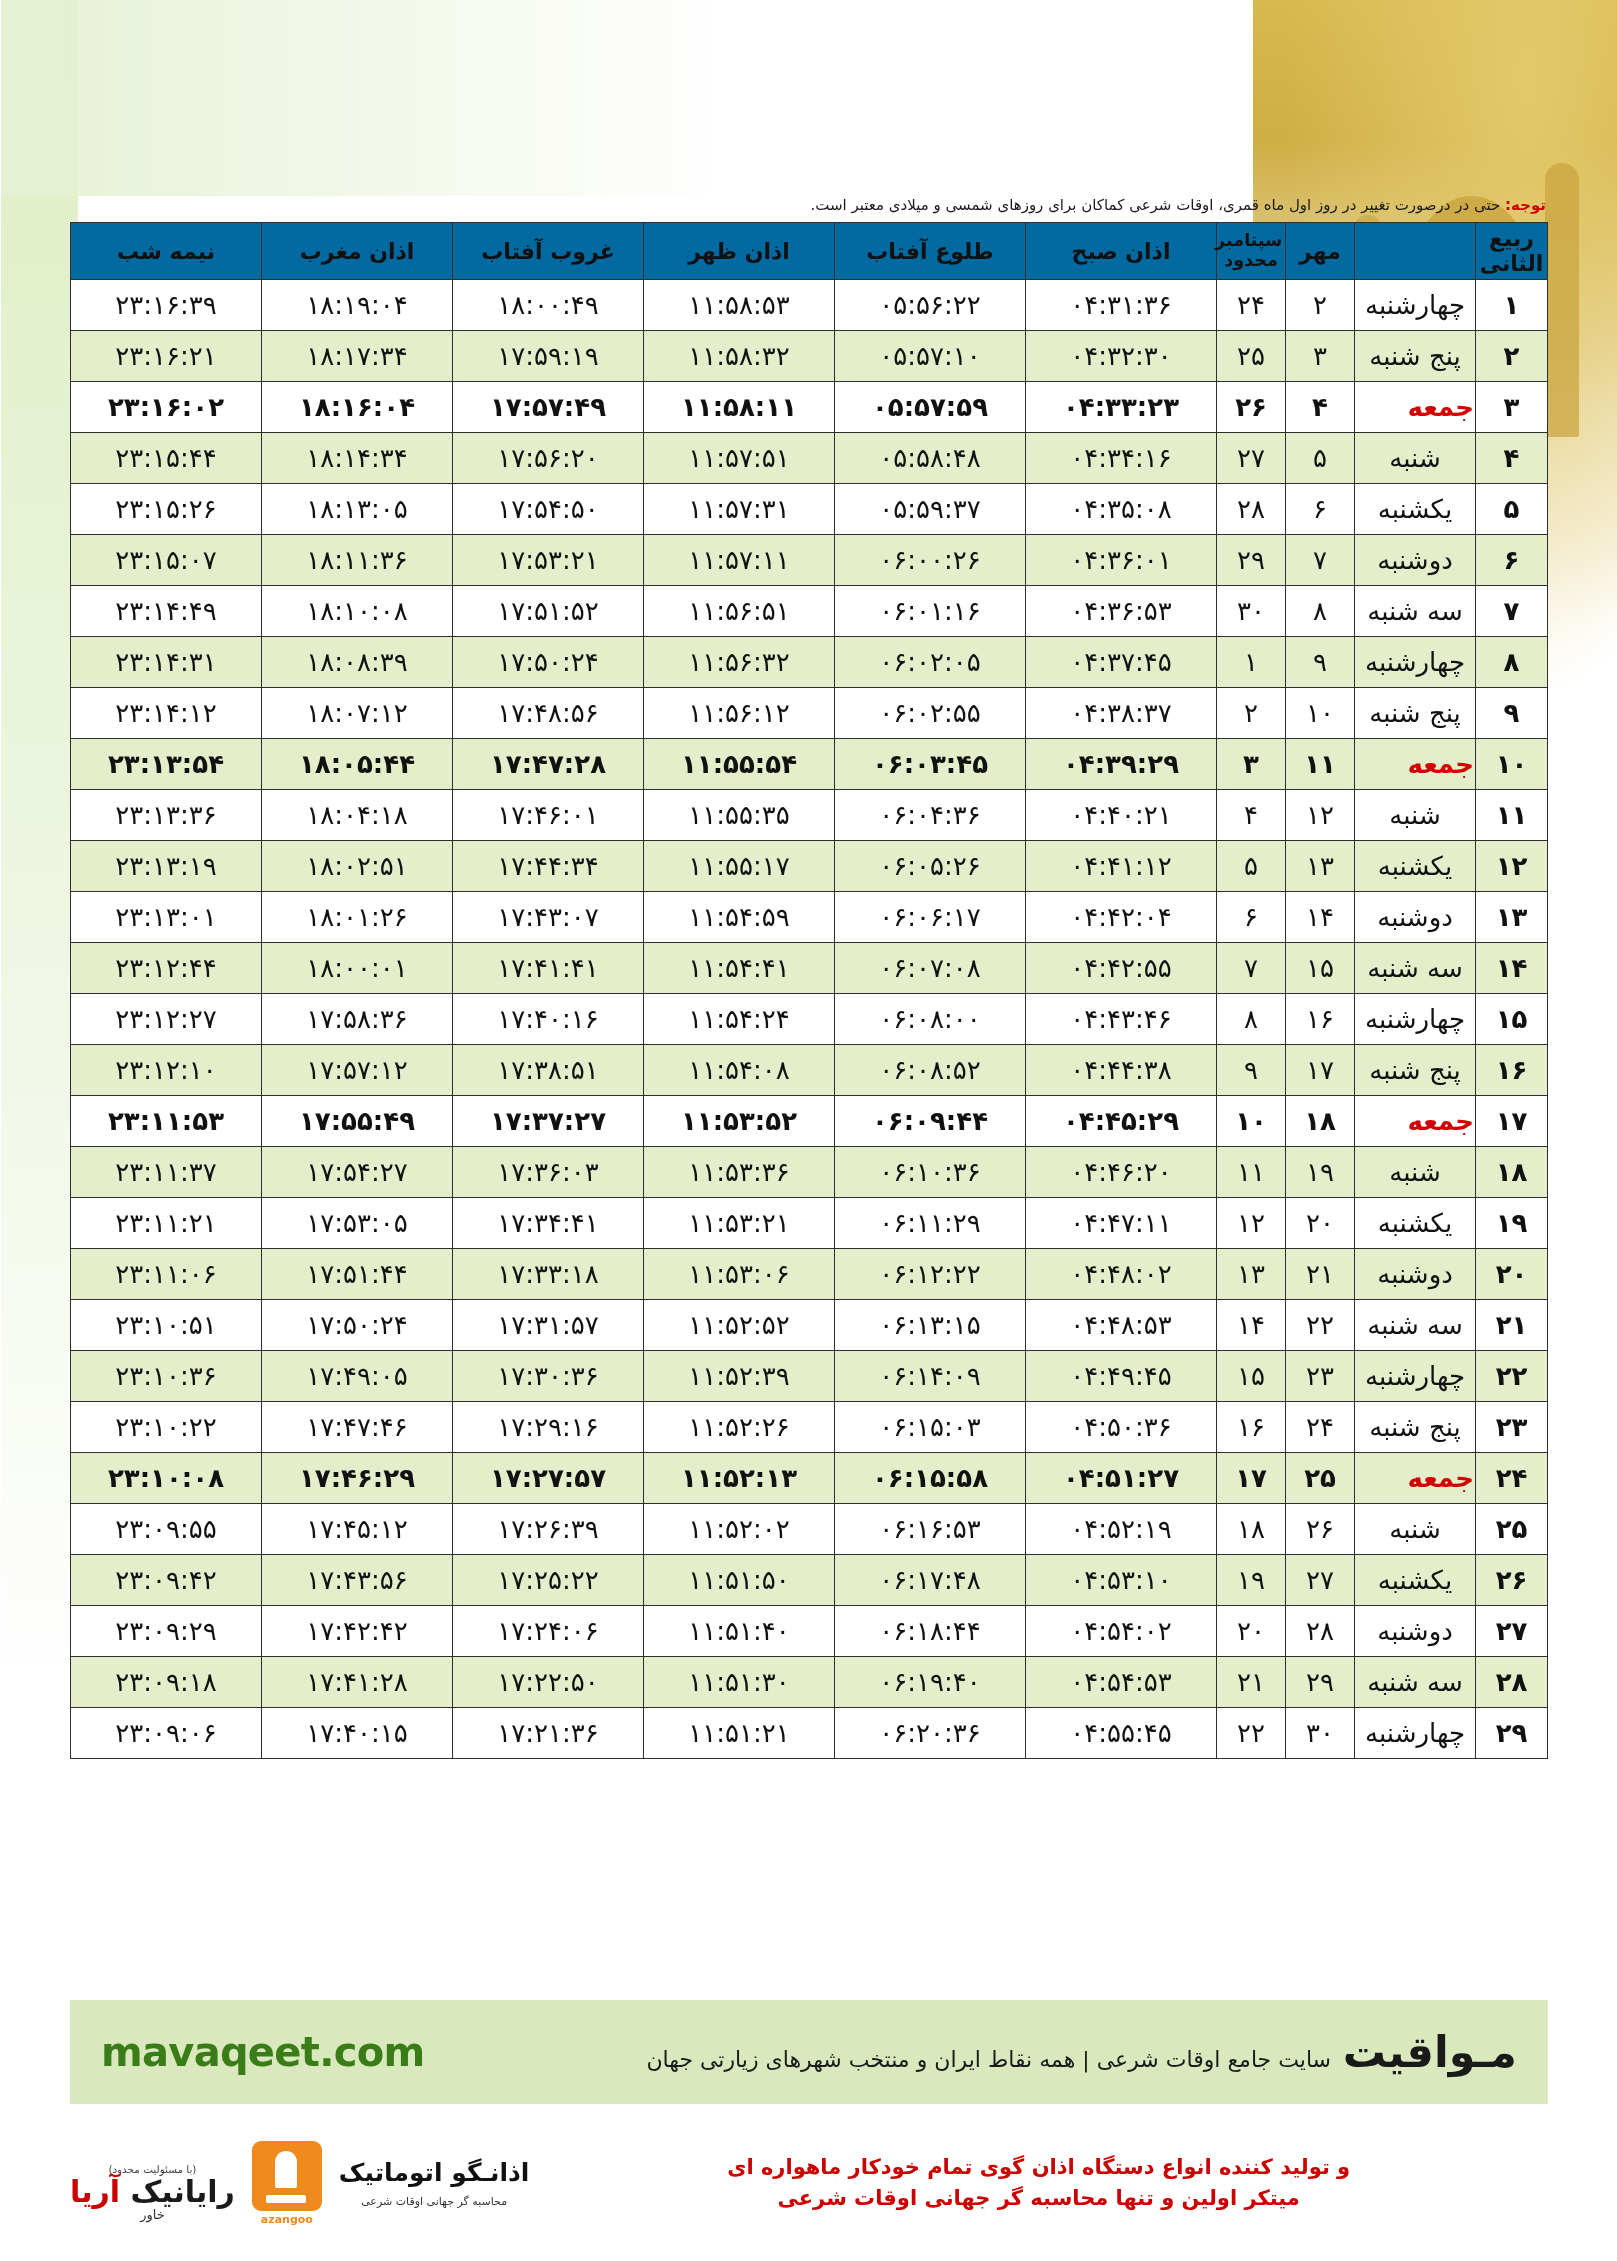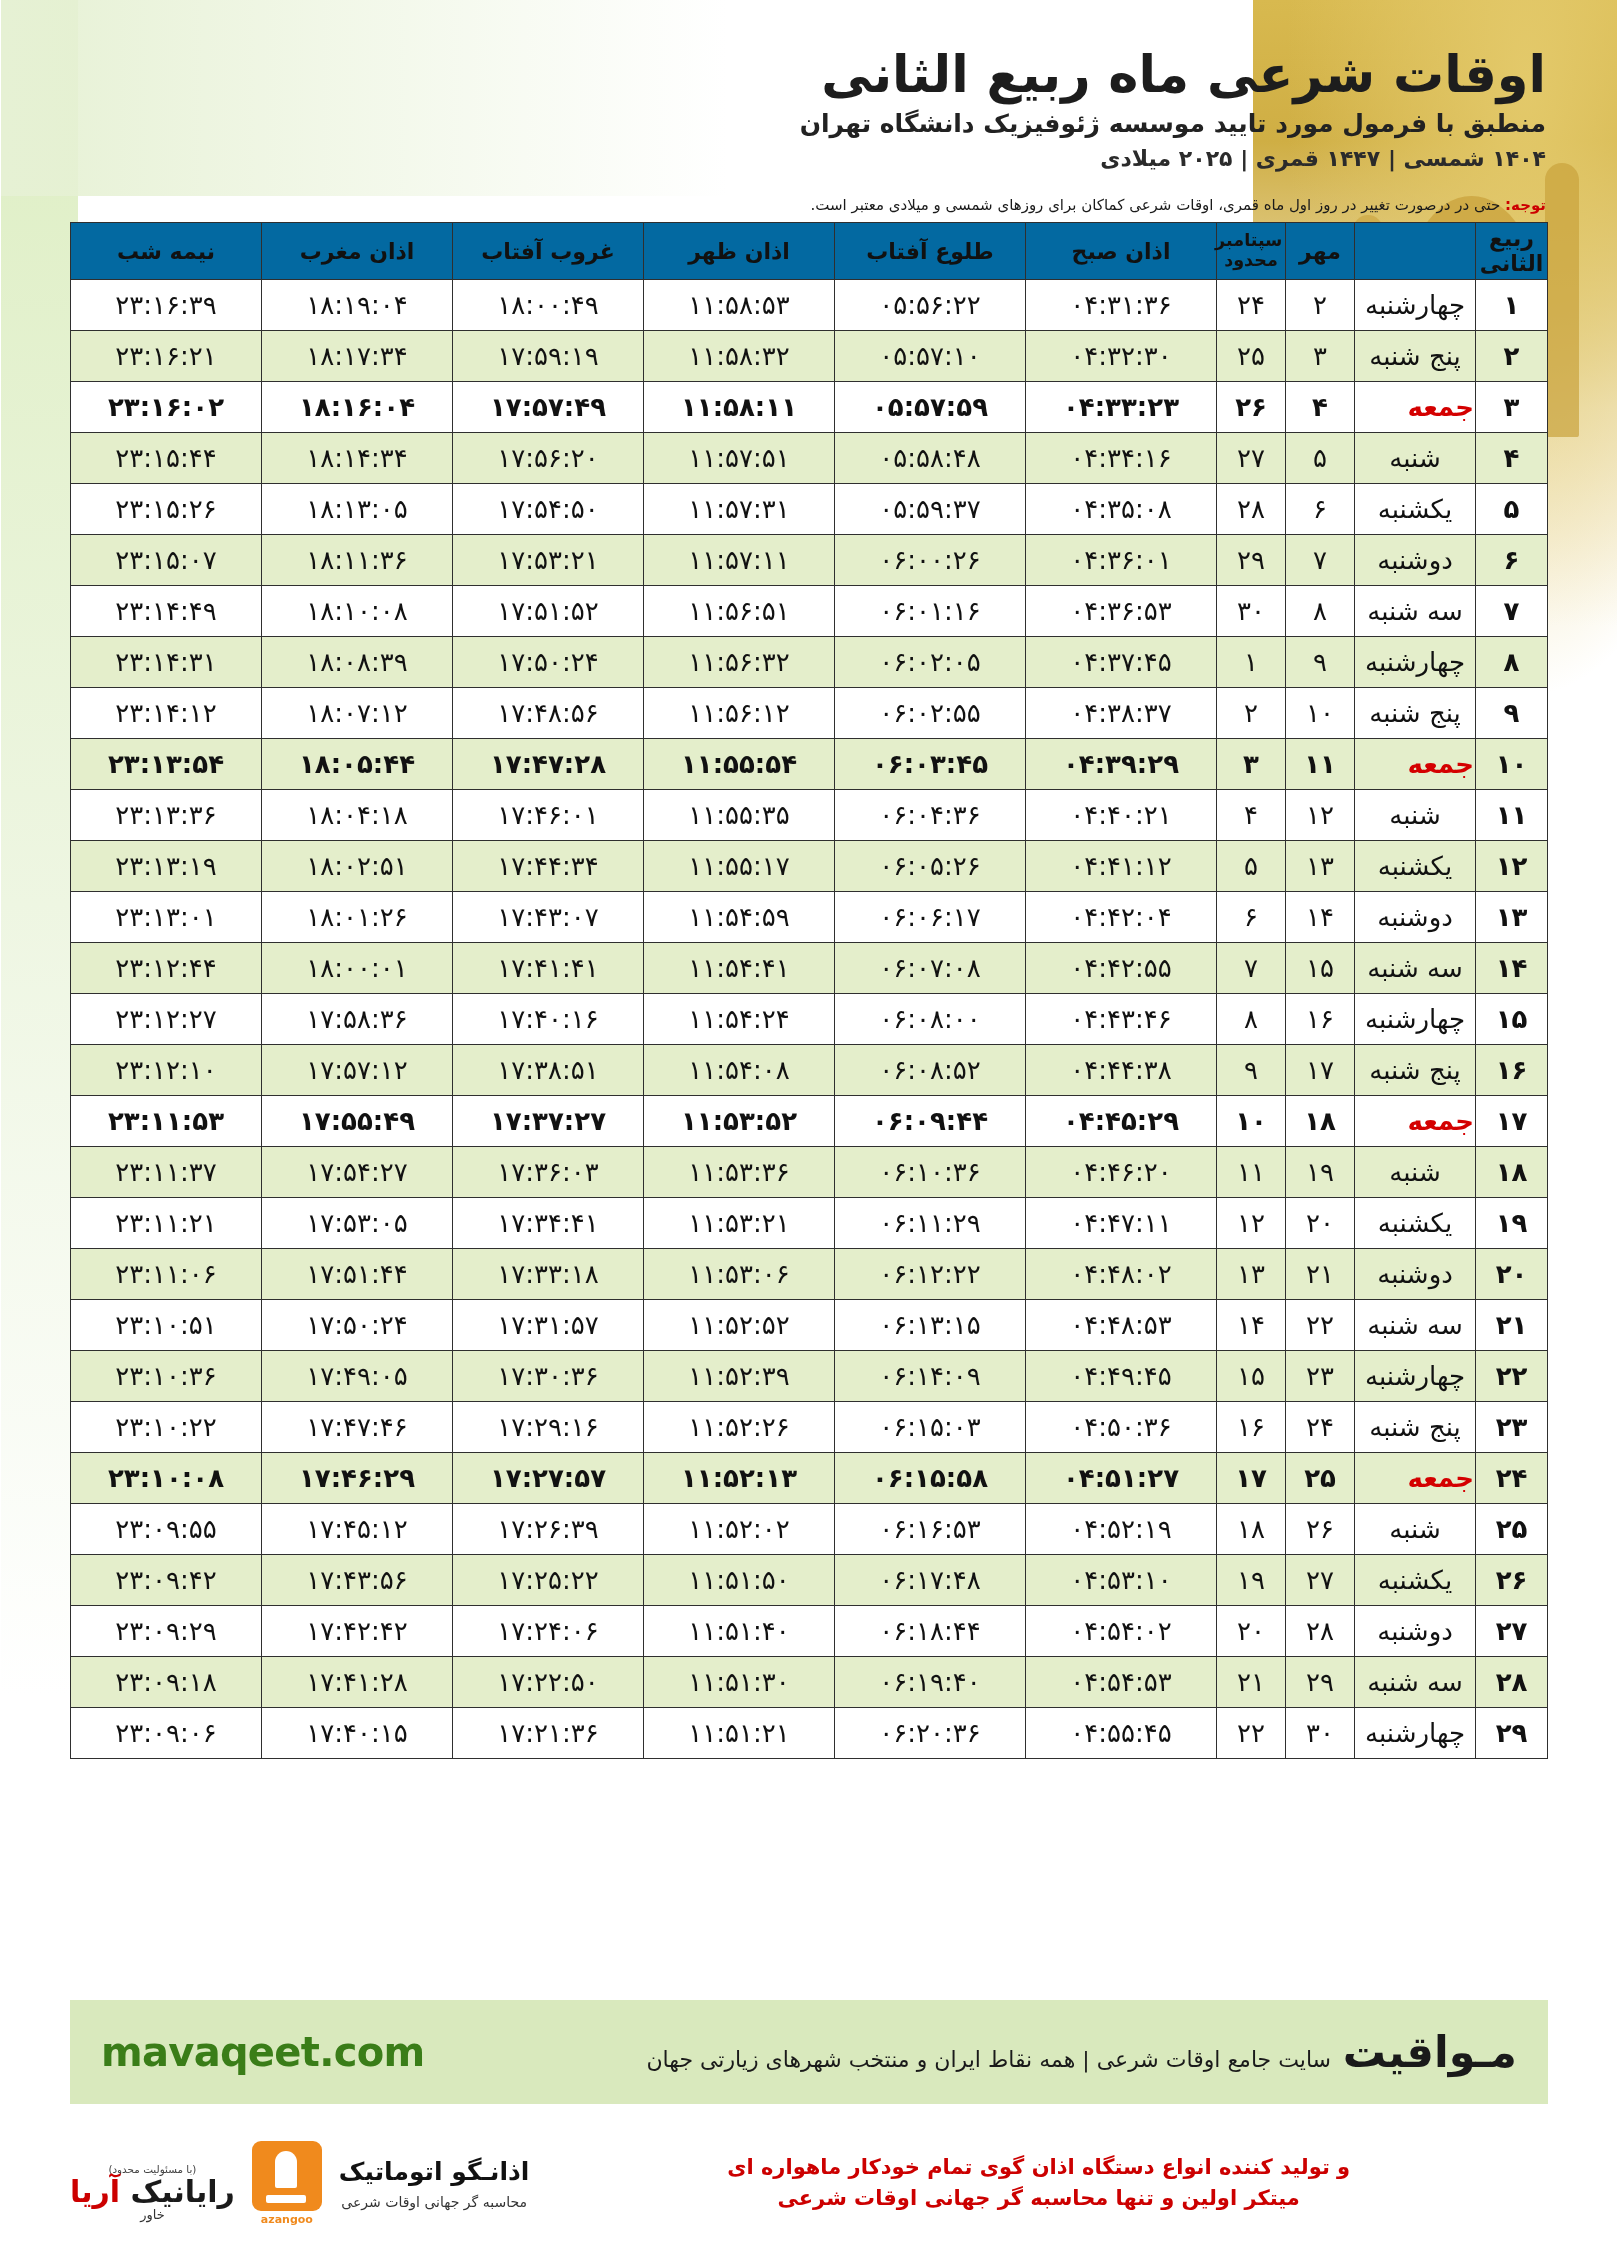--- a/index.html
+++ b/index.html
@@ -282,21 +282,21 @@
     text-align: center;
     line-height: 1.1;
   }
   .logo-rayaneek .r-top { font-size: 10.4px; color: #444; margin-top: 20px; }
   .logo-rayaneek .r-main { font-size: 30px; font-weight: bold; color: #1a1a1a; }
   .logo-rayaneek .r-main .red { color: #cc0000; }
   .logo-rayaneek .r-sub { font-size: 13px; color: #333; }
 
   .logo-azangoo { text-align: center; }
   .logo-azangoo .a-main { font-size: 25px; font-weight: bold; color: #111; letter-spacing: -0.7px;}
-  .logo-azangoo .a-sub { font-size: 14px; color: #333; margin-top: 8px;}
+  .logo-azangoo .a-sub { font-size: 11px; color: #333; margin-top: 8px;}
 
   .azan-mark {
     width: 70px; height: 70px;
     background: #f08a1d;
     border-radius: 9px;
     position: relative;
     display: inline-block;
   }
   .azan-mark:before {
     content: "";
@@ -322,25 +322,20 @@
 <div class="bg-green-top"></div>
 <div class="bg-mosque">
   <div class="dome"></div>
   <div class="minaret"></div>
   <div class="minaret2"></div>
 </div>
 
 <div class="page">
 
   <div class="header">
-    <div class="title-block">
-      <div class="main-title">اوقات شرعی ماه ربیع الثانی</div>
-      <div class="sub-title">منطبق با فرمول مورد تایید موسسه ژئوفیزیک دانشگاه تهران</div>
-      <div class="date-line">۱۴۰۴ شمسی | ۱۴۴۷ قمری | ۲۰۲۵ میلادی</div>
-    </div>
 
   </div>
 
   <div class="note-line">
     <span class="note-label">توجه:</span>
     <span>حتی در درصورت تغییر در روز اول ماه قمری، اوقات شرعی کماکان برای روزهای شمسی و میلادی معتبر است.</span>
   </div>
 
   <table class="prayer">
     <colgroup>

